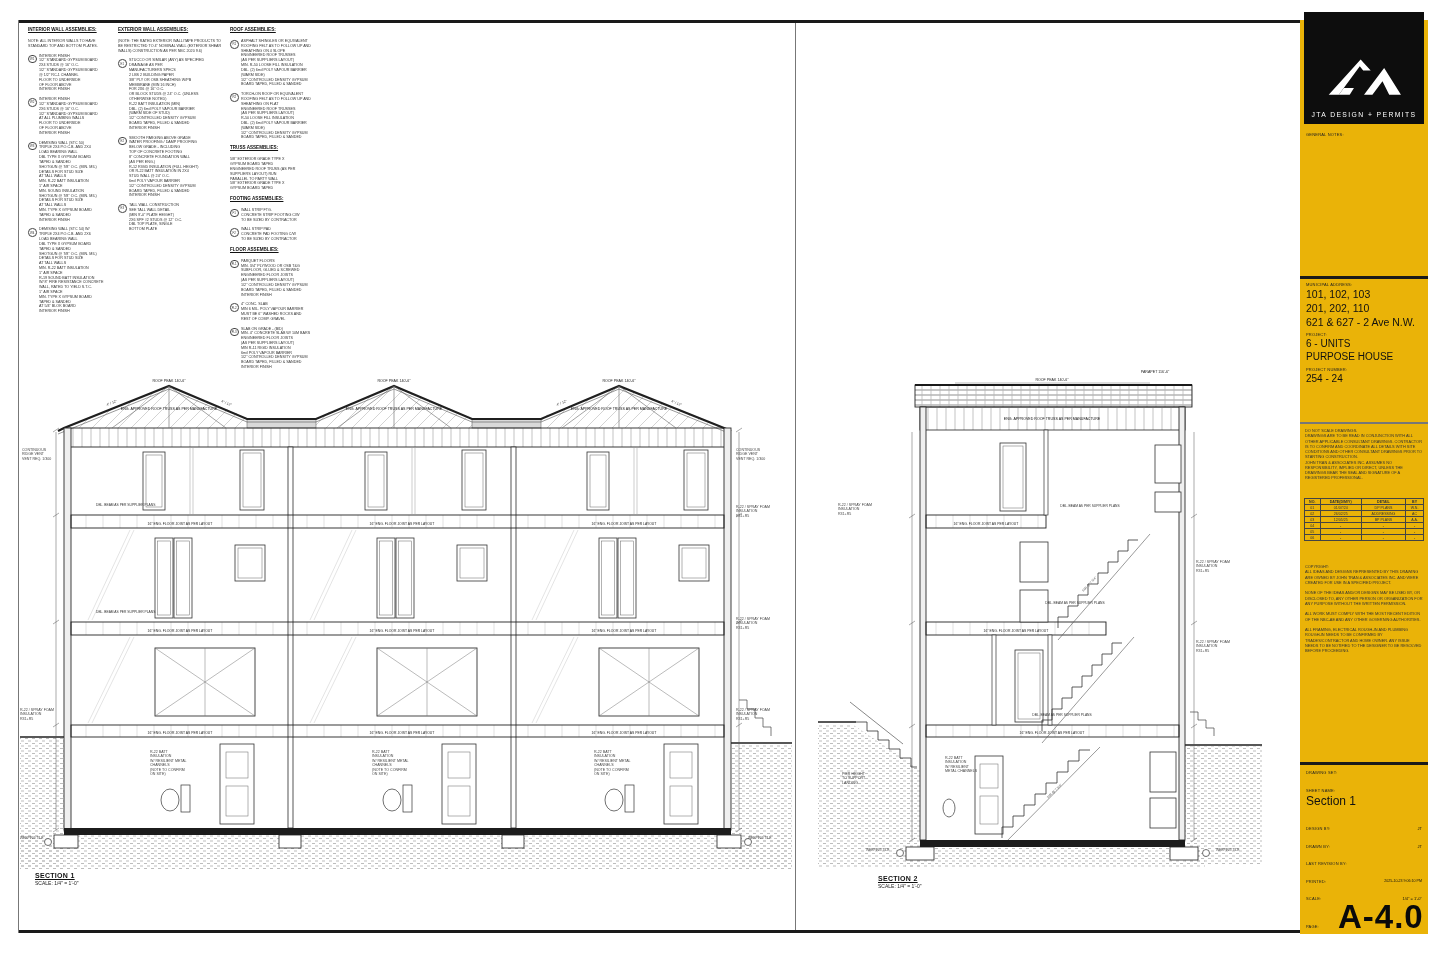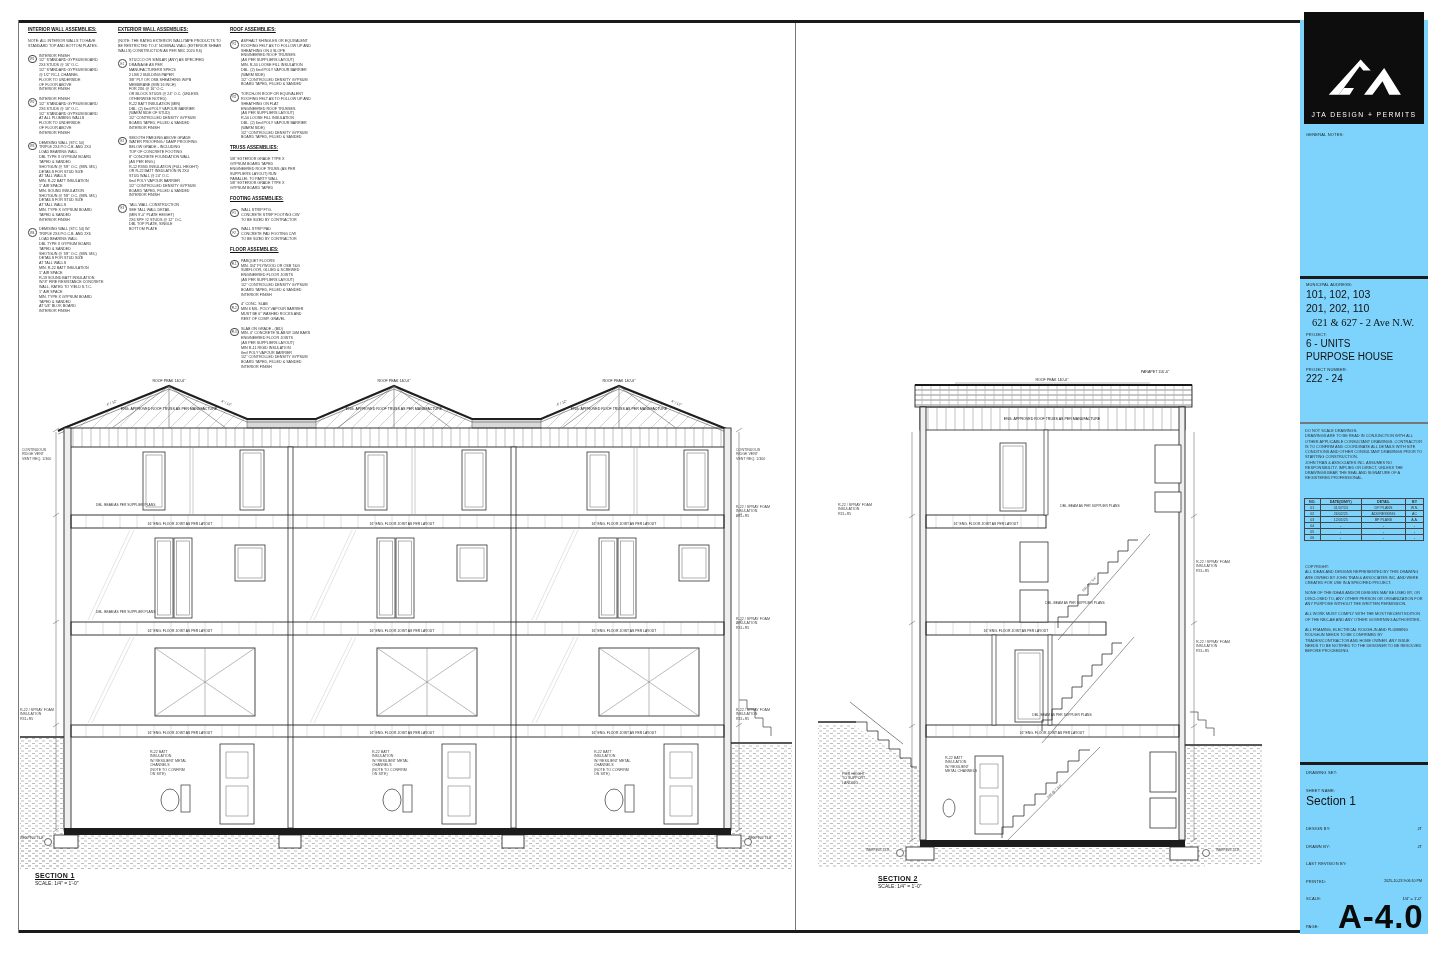--- a/index.html
+++ b/index.html
@@ -18,21 +18,21 @@
   .nmark{flex:0 0 auto;width:6.5px;height:6.5px;border:0.7px solid #444;border-radius:50%;
          font-size:2.9px;display:flex;align-items:center;justify-content:center;color:#333;margin-top:1px;}
   .nmark:empty{display:none;}
   .ntext{font-size:3.7px;line-height:1.3;color:#333;white-space:pre-line;}
   
   .mnote{position:absolute;font-size:3.6px;line-height:1.25;color:#444;white-space:pre-line;}
   .sec-title{position:absolute;}
   .sec-title .t{font-size:7px;font-weight:bold;text-decoration:underline;color:#111;letter-spacing:.3px;}
   .sec-title .s{font-size:5px;color:#222;margin-top:1px;}
   
-  .tb{position:absolute;left:1300px;top:20px;width:128px;height:914px;background:#7dd3fc;}
+  .tb{position:absolute;left:1300px;top:20px;width:128px;height:914px;background:#eab308;}
   .tb-logo{position:absolute;left:4px;top:-8px;width:120px;height:112px;background:#0d0d0d;
            display:flex;flex-direction:column;align-items:center;justify-content:flex-end;padding-bottom:6px;box-sizing:border-box;}
   .tb-logo-text{color:#fff;font-size:6.8px;letter-spacing:1.4px;margin-top:2px;}
   .tlbl{font-size:4px;color:#222;letter-spacing:.2px;}
   .tval-lg{font-size:10.5px;color:#111;line-height:1.25;}
   .tval-md{font-size:10px;color:#111;line-height:1.2;}
   .tpar{font-size:3.9px;line-height:1.35;color:#333;white-space:pre-line;}
   .revtable{border-collapse:collapse;width:120px;}
   .revtable th,.revtable td{border:0.6px solid #444;font-size:3.6px;padding:0.5px 1px;text-align:center;color:#333;}
   .fieldrow{position:absolute;left:6px;width:116px;display:flex;justify-content:space-between;}
@@ -584,26 +584,26 @@
         <path d="M26 48 L38 48 L33 56 L20 56 Z" fill="#fff"></path>
       </svg>
       <div class="tb-logo-text">JTA DESIGN + PERMITS</div>
     </div>
     <div class="abs tlbl" style="left:6px;top:112px;">GENERAL NOTES:</div>
 
     <div class="frame-line" style="left:0;top:256px;width:128px;height:2.5px;"></div>
     <div class="abs tlbl" style="left:6px;top:262px;">MUNICIPAL ADDRESS:</div>
     <div class="abs tval-lg" style="left:6px;top:268px;">101, 102, 103</div>
     <div class="abs tval-lg" style="left:6px;top:282px;">201, 202, 110</div>
-    <div class="abs tval-lg" style="left:12px;top:296px;font-family:Liberation Serif, serif;">621 &amp; 627 - 2 Ave N.W.</div>
+    <div class="abs tval-lg" style="left:6px;top:296px;">621 &amp; 627 - 2 Ave N.W.</div>
     <div class="abs tlbl" style="left:6px;top:312px;">PROJECT:</div>
     <div class="abs tval-md" style="left:6px;top:318px;">6 - UNITS</div>
     <div class="abs tval-md" style="left:6px;top:331px;">PURPOSE HOUSE</div>
     <div class="abs tlbl" style="left:6px;top:347px;">PROJECT NUMBER:</div>
-    <div class="abs tval-md" style="left:6px;top:353px;">222 - 24</div>
+    <div class="abs tval-md" style="left:6px;top:353px;">254 - 24</div>
 
     <div class="frame-thin" style="left:0;top:402px;width:128px;height:1.5px;"></div>
     <div class="abs tpar" style="left:5px;top:408px;width:118px;">DO NOT SCALE DRAWINGS.
 DRAWINGS ARE TO BE READ IN CONJUNCTION WITH ALL OTHER APPLICABLE CONSULTANT DRAWINGS. CONTRACTOR IS TO CONFIRM AND COORDINATE ALL DETAILS WITH SITE CONDITIONS AND OTHER CONSULTANT DRAWINGS PRIOR TO STARTING CONSTRUCTION.
 JOHN TRAN &amp; ASSOCIATES INC. ASSUMES NO RESPONSIBILITY, IMPLIED OR DIRECT, UNLESS THE DRAWINGS BEAR THE SEAL AND SIGNATURE OF A REGISTERED PROFESSIONAL.</div>
 
     <table class="revtable abs" style="left:4px;top:478px;">
       <thead>
         <tr>
           <th>NO.</th>

